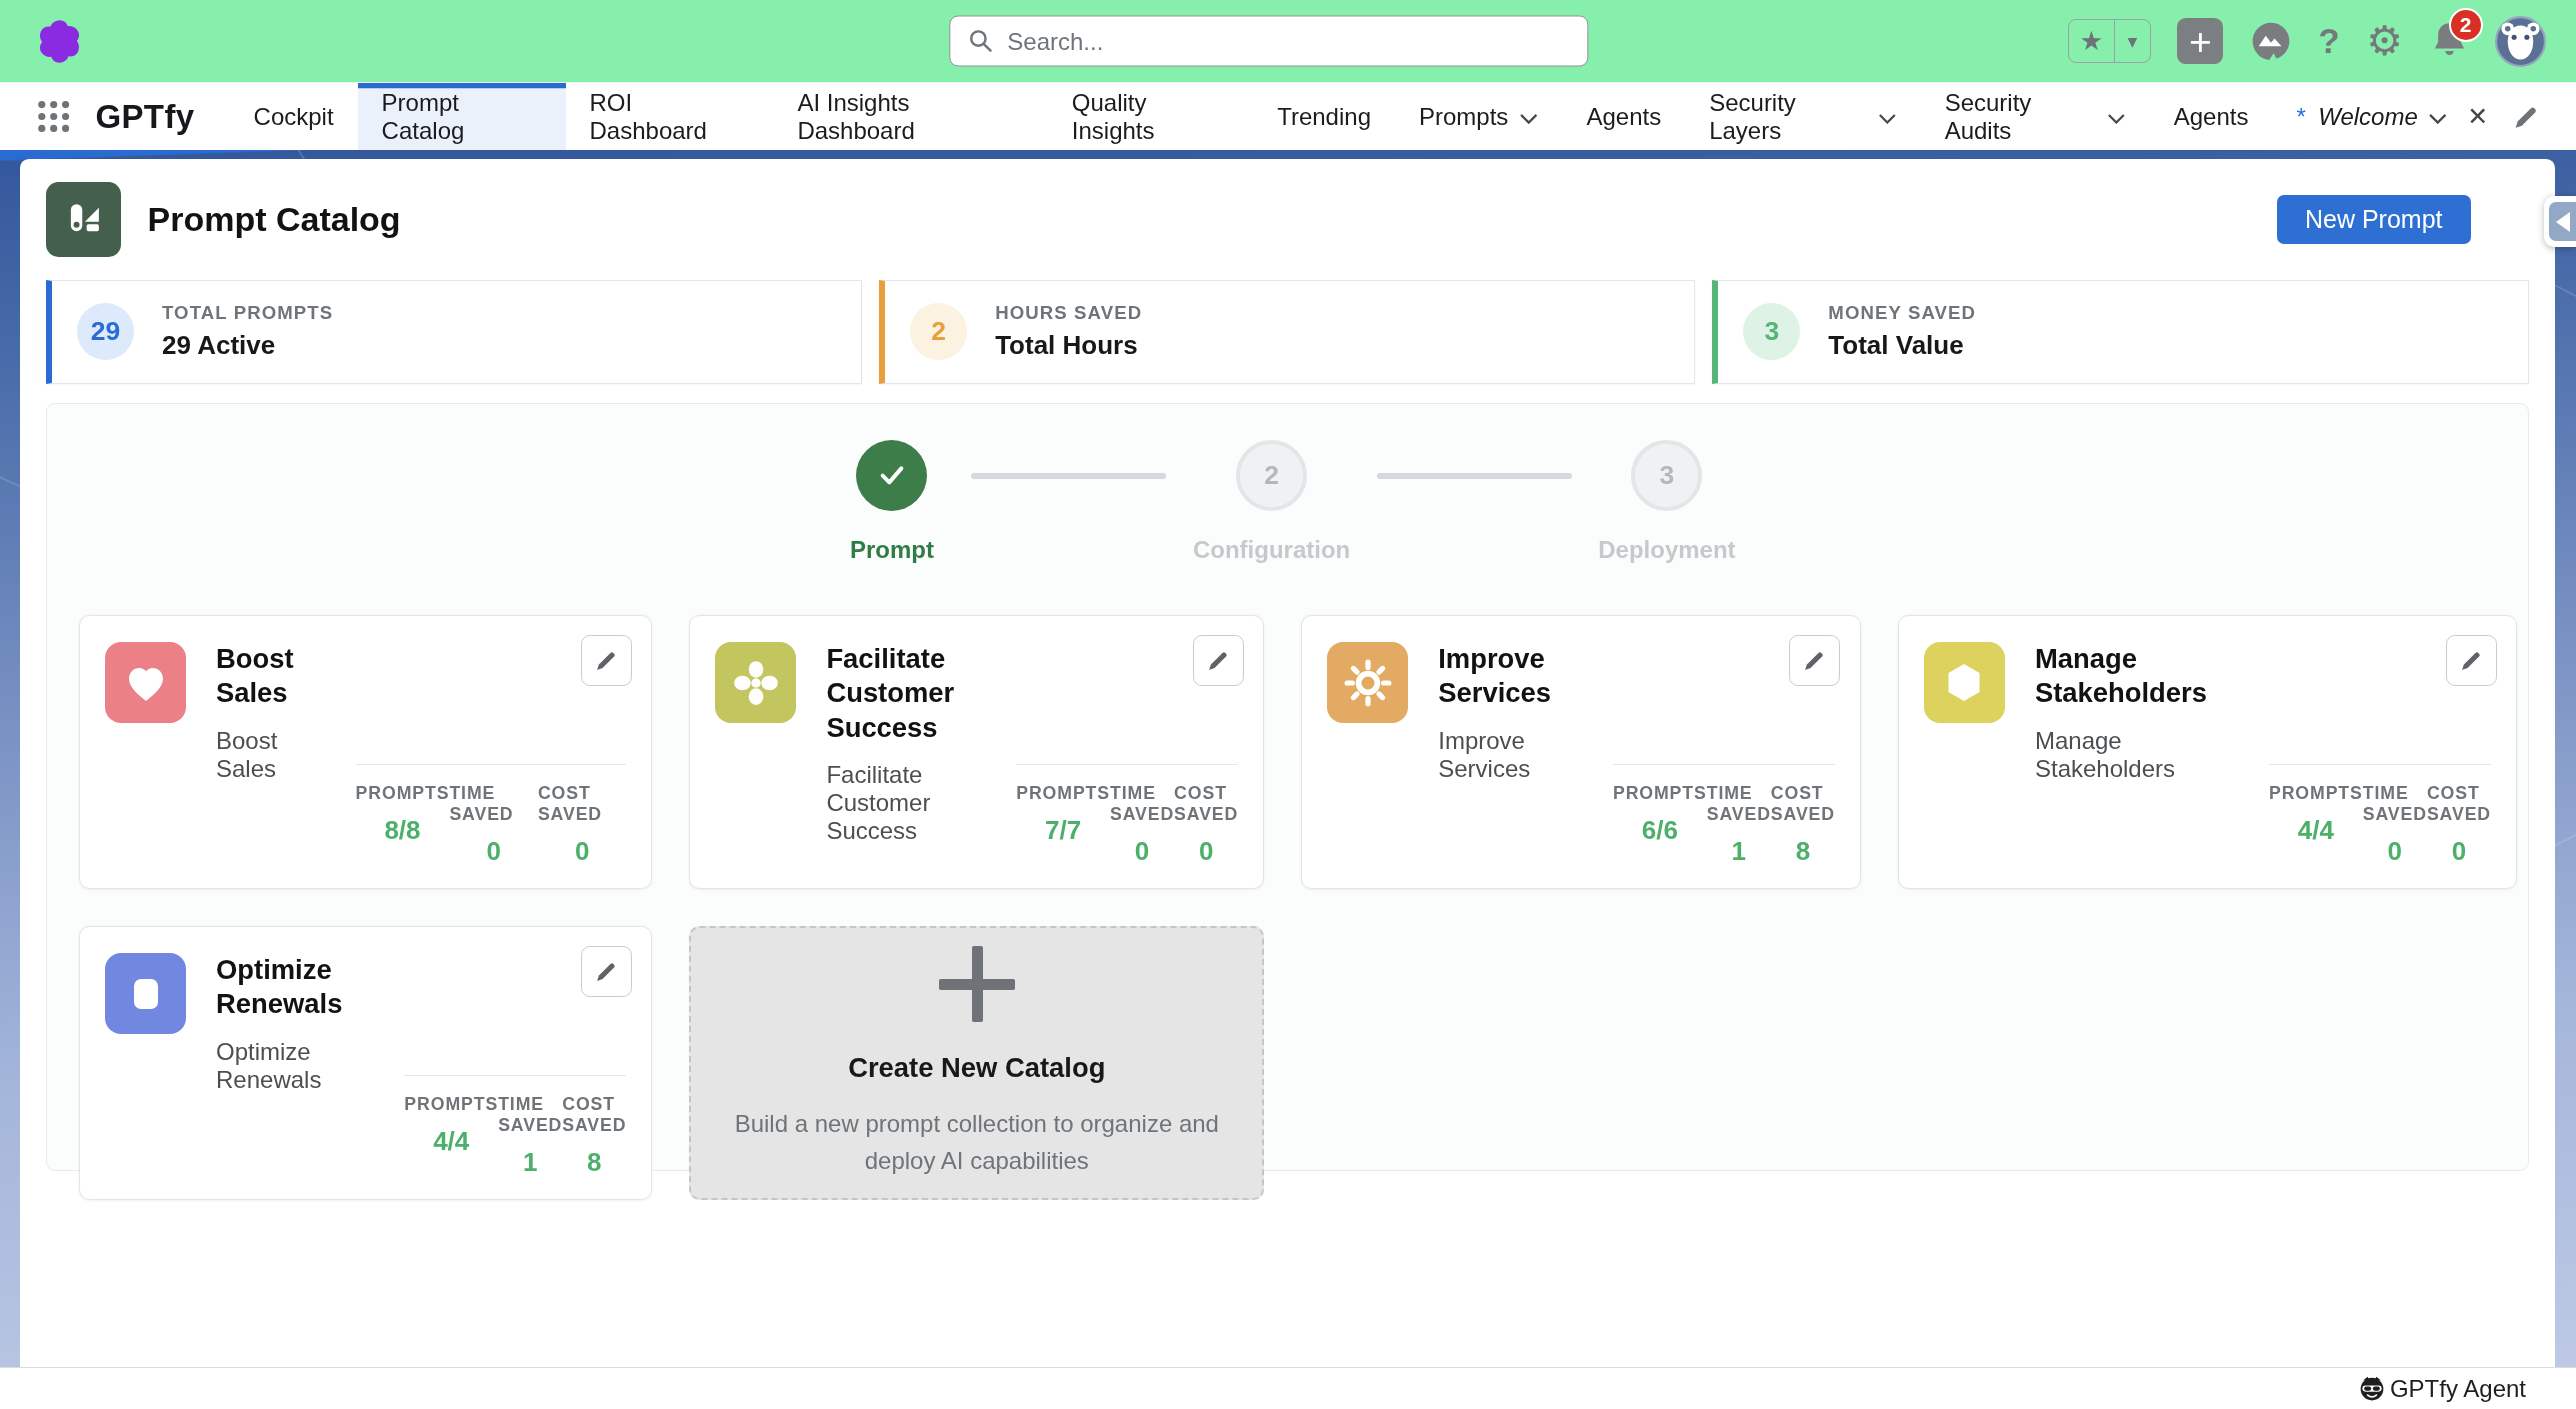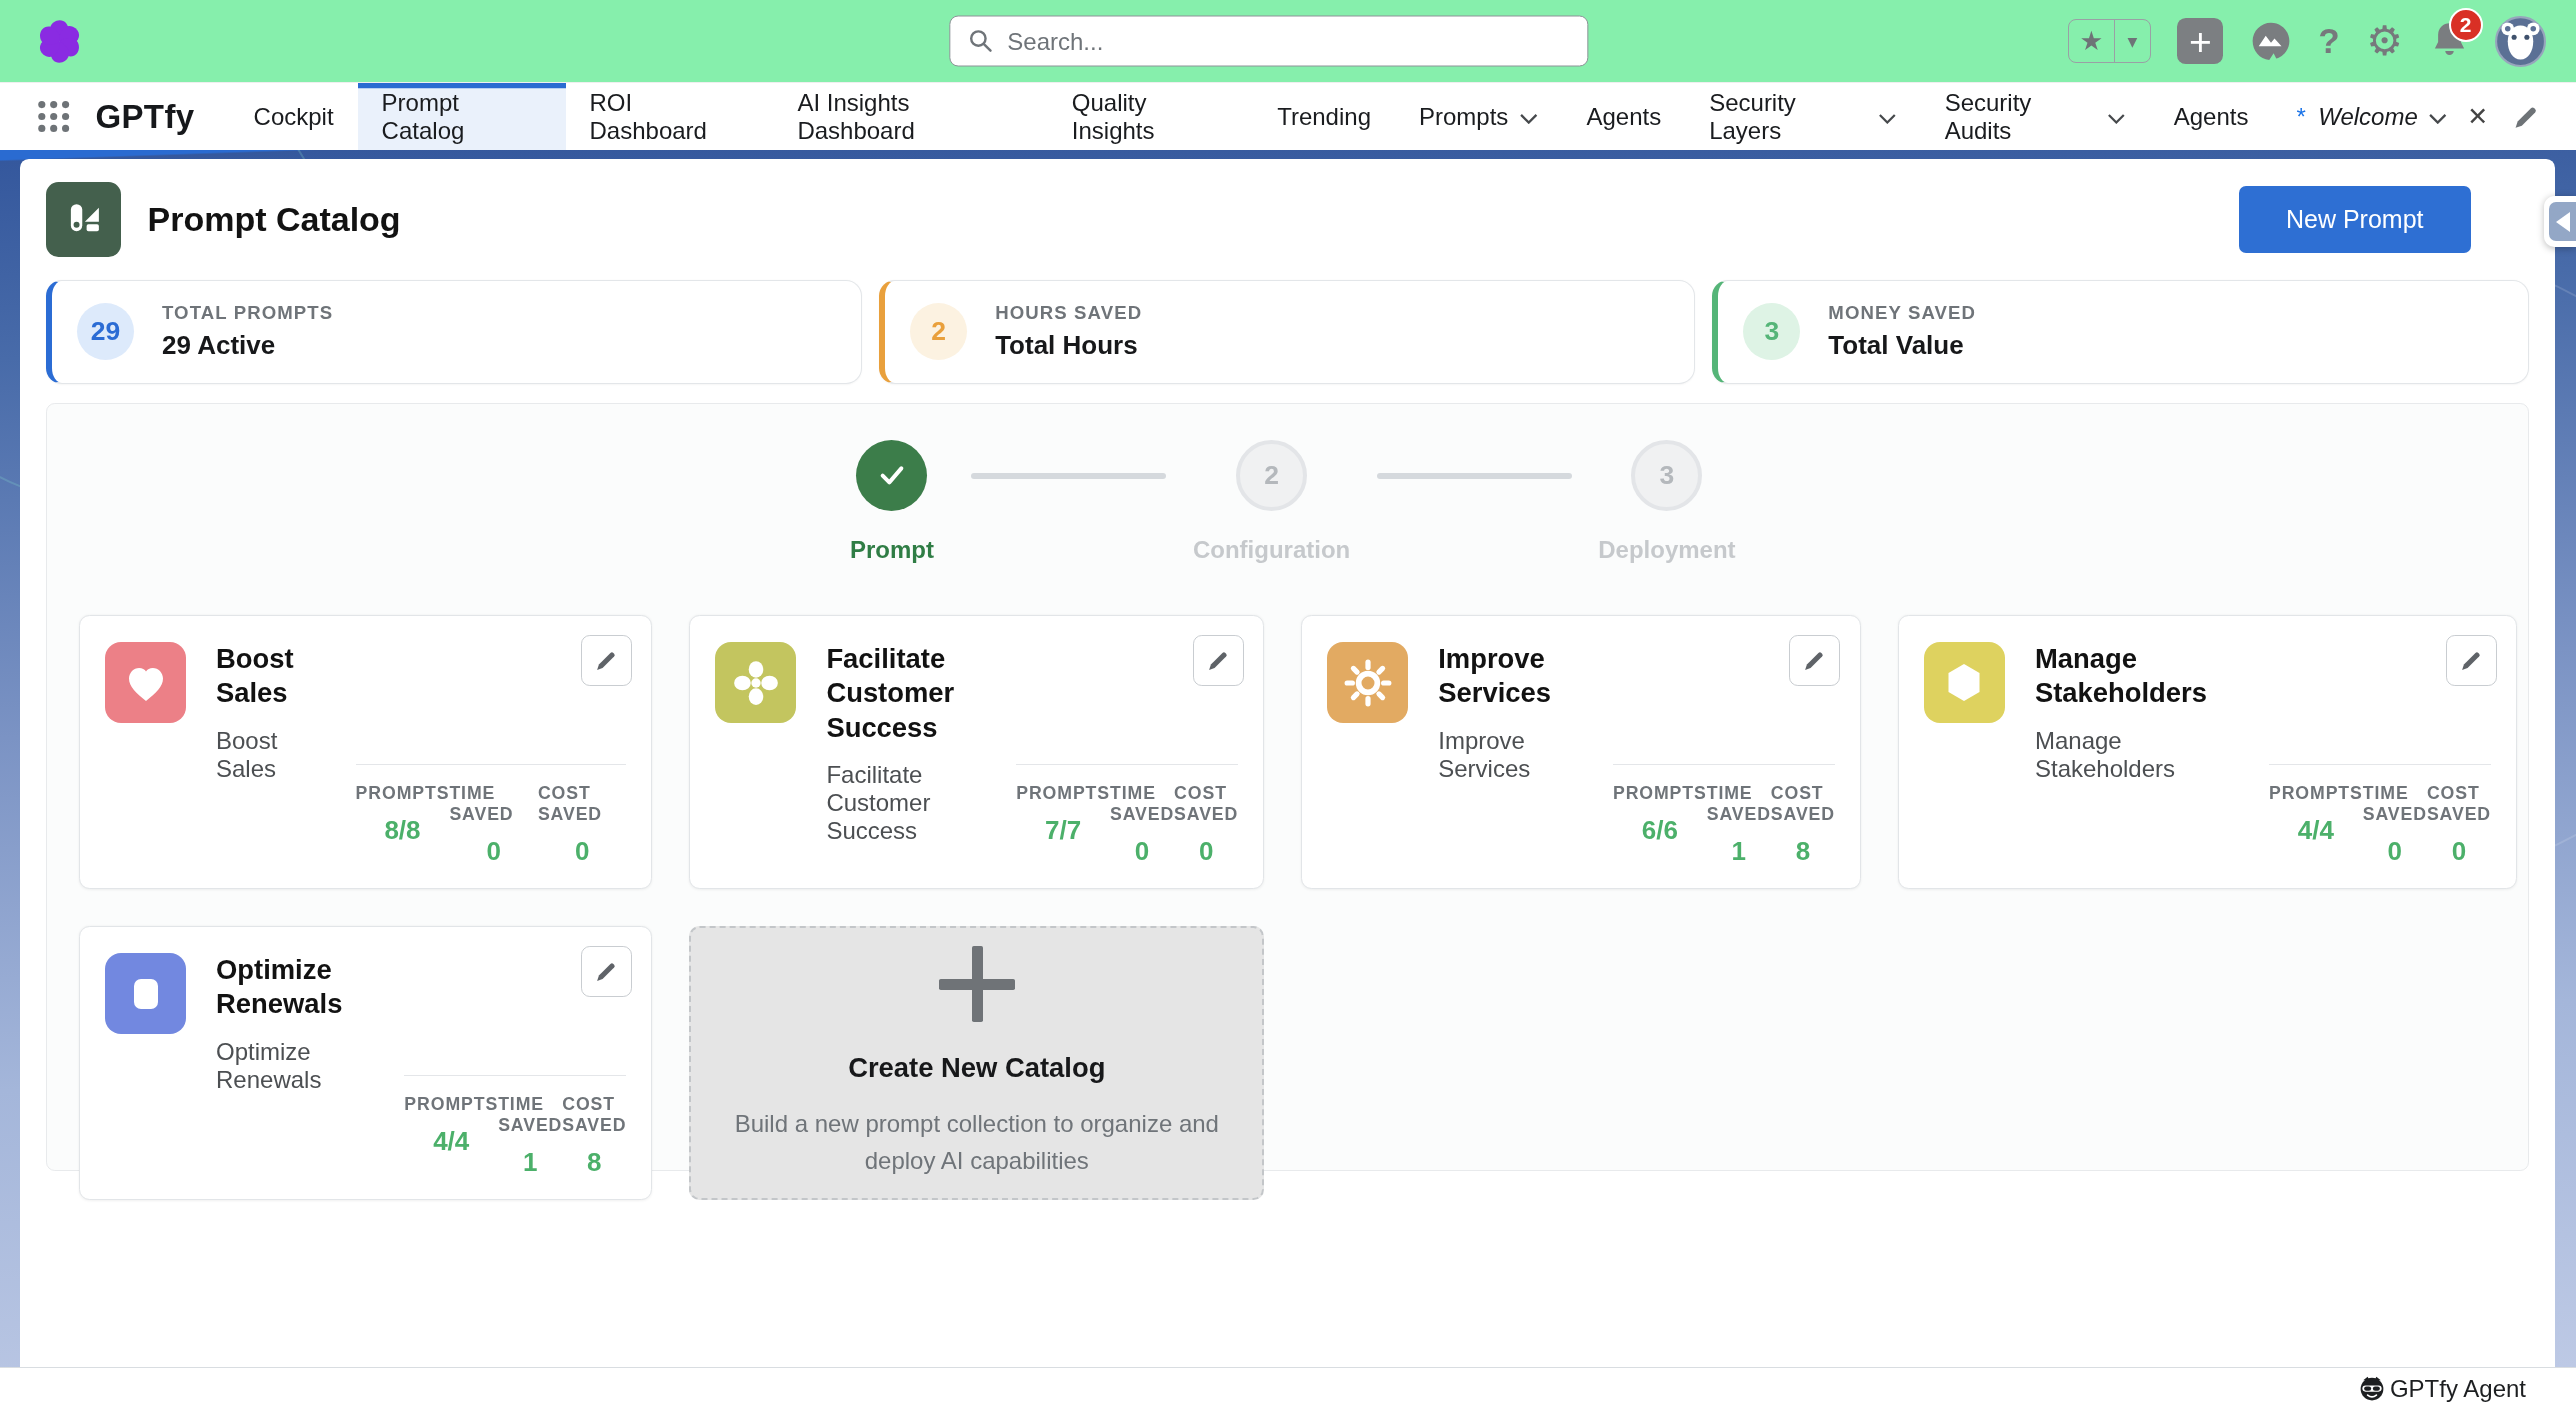--- a/index.html
+++ b/index.html
@@ -39,28 +39,28 @@
   .content{position:relative;height:1217px;background:linear-gradient(178deg,#2a6bd1 0px,#2a6bd1 9.7px,#35589d 11.5px,#486ba9 16%,#7b93c4 45%,#a4b6da 72%,#bdc9e5 100%);overflow:hidden;}
   .swirl{position:absolute;border-radius:50%;border:2.7px solid rgba(255,255,255,.14);}
   .swirl.s1{width:460px;height:460px;left:-124px;top:-106px;border-color:rgba(140,230,210,.22);}
   .swirl.s2{width:619px;height:619px;right:-159px;top:106px;}
   .swirl.s3{width:372px;height:372px;left:372px;top:548px;border-color:rgba(255,255,255,.10);}
   .panel{position:absolute;left:19.5px;right:21px;top:8.8px;bottom:0;background:#fff;border-radius:8.8px 8.8px 0 0;}
 
   .page-hdr{display:flex;align-items:center;padding:23px 26.5px 0 26.5px;}
   .obj-icon{width:75px;height:75px;border-radius:12.4px;background:#44604d;display:flex;align-items:center;justify-content:center;}
   .page-title{font-size:34px;font-weight:bold;color:#121212;margin-left:26.5px;}
-  .new-prompt{margin-left:auto;margin-right:58px;background:#2e6fd3;color:#fff;border:none;border-radius:7px;height:67px;padding:0 47px;font-size:25px;cursor:pointer;}
+  .new-prompt{margin-left:auto;margin-right:58px;background:#2e6fd3;color:#fff;border:none;border-radius:7px;height:49px;padding:0 28px;font-size:25px;cursor:pointer;}
 
   .side-handle{position:absolute;right:0;top:46px;width:32px;height:51px;background:#fff;border-radius:10.6px 0 0 10.6px;box-shadow:0 1.8px 7px rgba(0,0,0,.25);display:flex;align-items:center;padding-left:5.3px;}
   .handle-btn{width:35px;height:39px;background:#93a7c6;border-radius:7px 0 0 7px;display:flex;align-items:center;justify-content:center;}
   .tri-left{width:0;height:0;border-top:10.6px solid transparent;border-bottom:10.6px solid transparent;border-right:14px solid #fff;}
 
   .stats-row{display:flex;gap:17px;margin:23px 26.5px 0 26.5px;}
-  .stat-card{flex:1;height:104px;background:#fff;border:0.9px solid #e3e6e9;border-left-width:6.2px;border-radius:16px;display:flex;align-items:center;padding-left:25px;box-shadow:0 0.9px 1.8px rgba(0,0,0,.04);}
+  .stat-card{flex:1;height:104px;background:#fff;border:0.9px solid #e3e6e9;border-left-width:6.2px;border-radius:0;display:flex;align-items:center;padding-left:25px;box-shadow:0 0.9px 1.8px rgba(0,0,0,.04);}
   .stat-badge{width:57px;height:57px;border-radius:50%;display:flex;align-items:center;justify-content:center;font-size:26.5px;font-weight:bold;}
   .stat-text{margin-left:28px;display:flex;flex-direction:column;}
   .stat-label{font-size:18.6px;font-weight:600;color:#6f7479;letter-spacing:1.1px;}
   .stat-value{font-size:26px;font-weight:bold;color:#17181a;margin-top:6.2px;}
 
   .section{margin:19.5px 26.5px 0 26.5px;background:#fbfcfc;border:0.9px solid #e8eaec;border-radius:8.8px;padding:30px 32px 39px 32px;height:768px;}
 
   .steps{display:flex;align-items:flex-start;justify-content:center;margin-top:5.3px;}
   .step{display:flex;flex-direction:column;align-items:center;min-width:106px;}
   .step-circle{width:71px;height:71px;border-radius:50%;display:flex;align-items:center;justify-content:center;font-size:26.5px;font-weight:bold;}

